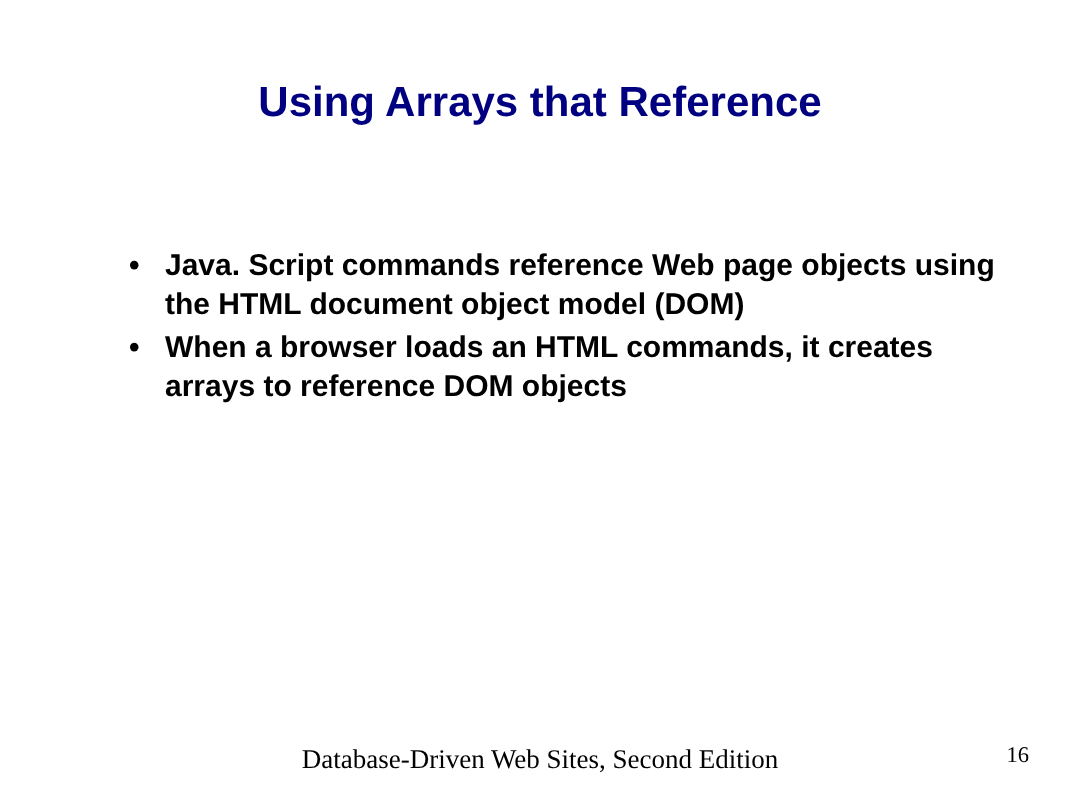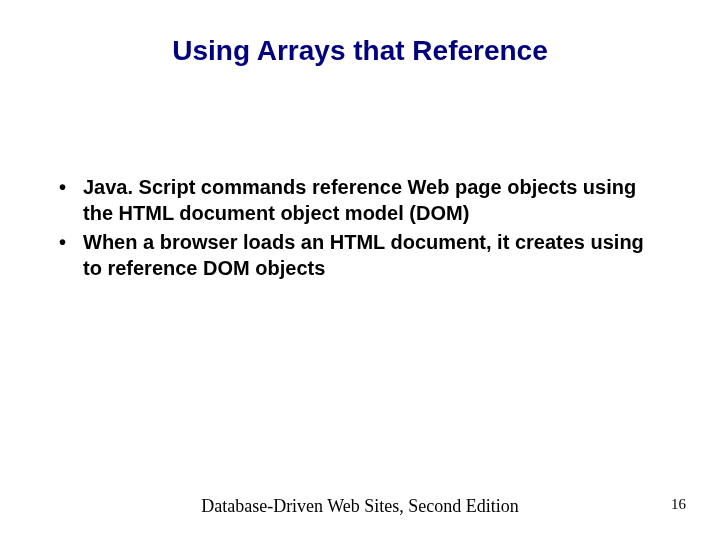--- a/index.html
+++ b/index.html
@@ -12,35 +12,34 @@
     color: #000000;
   }
   .slide {
     position: relative;
     width: 720px;
     height: 540px;
     box-sizing: border-box;
   }
   .title {
     position: absolute;
-    top: 33px;
+    top: 50px;
     left: 0;
     width: 720px;
     text-align: center;
     font-size: 28px;
     font-weight: bold;
     line-height: 1.25;
     color: #000080;
   }
   .body {
     position: absolute;
     top: 165px;
-    left: 55px;
+    left: 82px;
     width: 590px;
-    margin-top: 10px;
   }
   .bullet {
     position: relative;
     padding-left: 28px;
     font-size: 20px;
     font-weight: bold;
     line-height: 1.28;
     margin-bottom: 4px;
     color: #000000;
   }
@@ -85,21 +84,21 @@
 
   <div class="title">
     <span>Using Arrays that Reference</span><br>
   </div>
 
   <div class="body">
     <div class="bullet">
       <span>Java. Script commands reference Web page objects using the HTML document object model (DOM)</span>
     </div>
     <div class="bullet">
-      <span>When a browser loads an HTML document, it creates using to reference DOM objects</span>
+      <span>When a browser loads an HTML commands, it creates arrays to reference DOM objects</span>
     </div>
   </div>
 
   <div class="footer">
     <div class="footer-center">Database-Driven Web Sites, Second Edition</div>
     <div class="footer-right">16</div>
   </div>
 
 </div>
 

